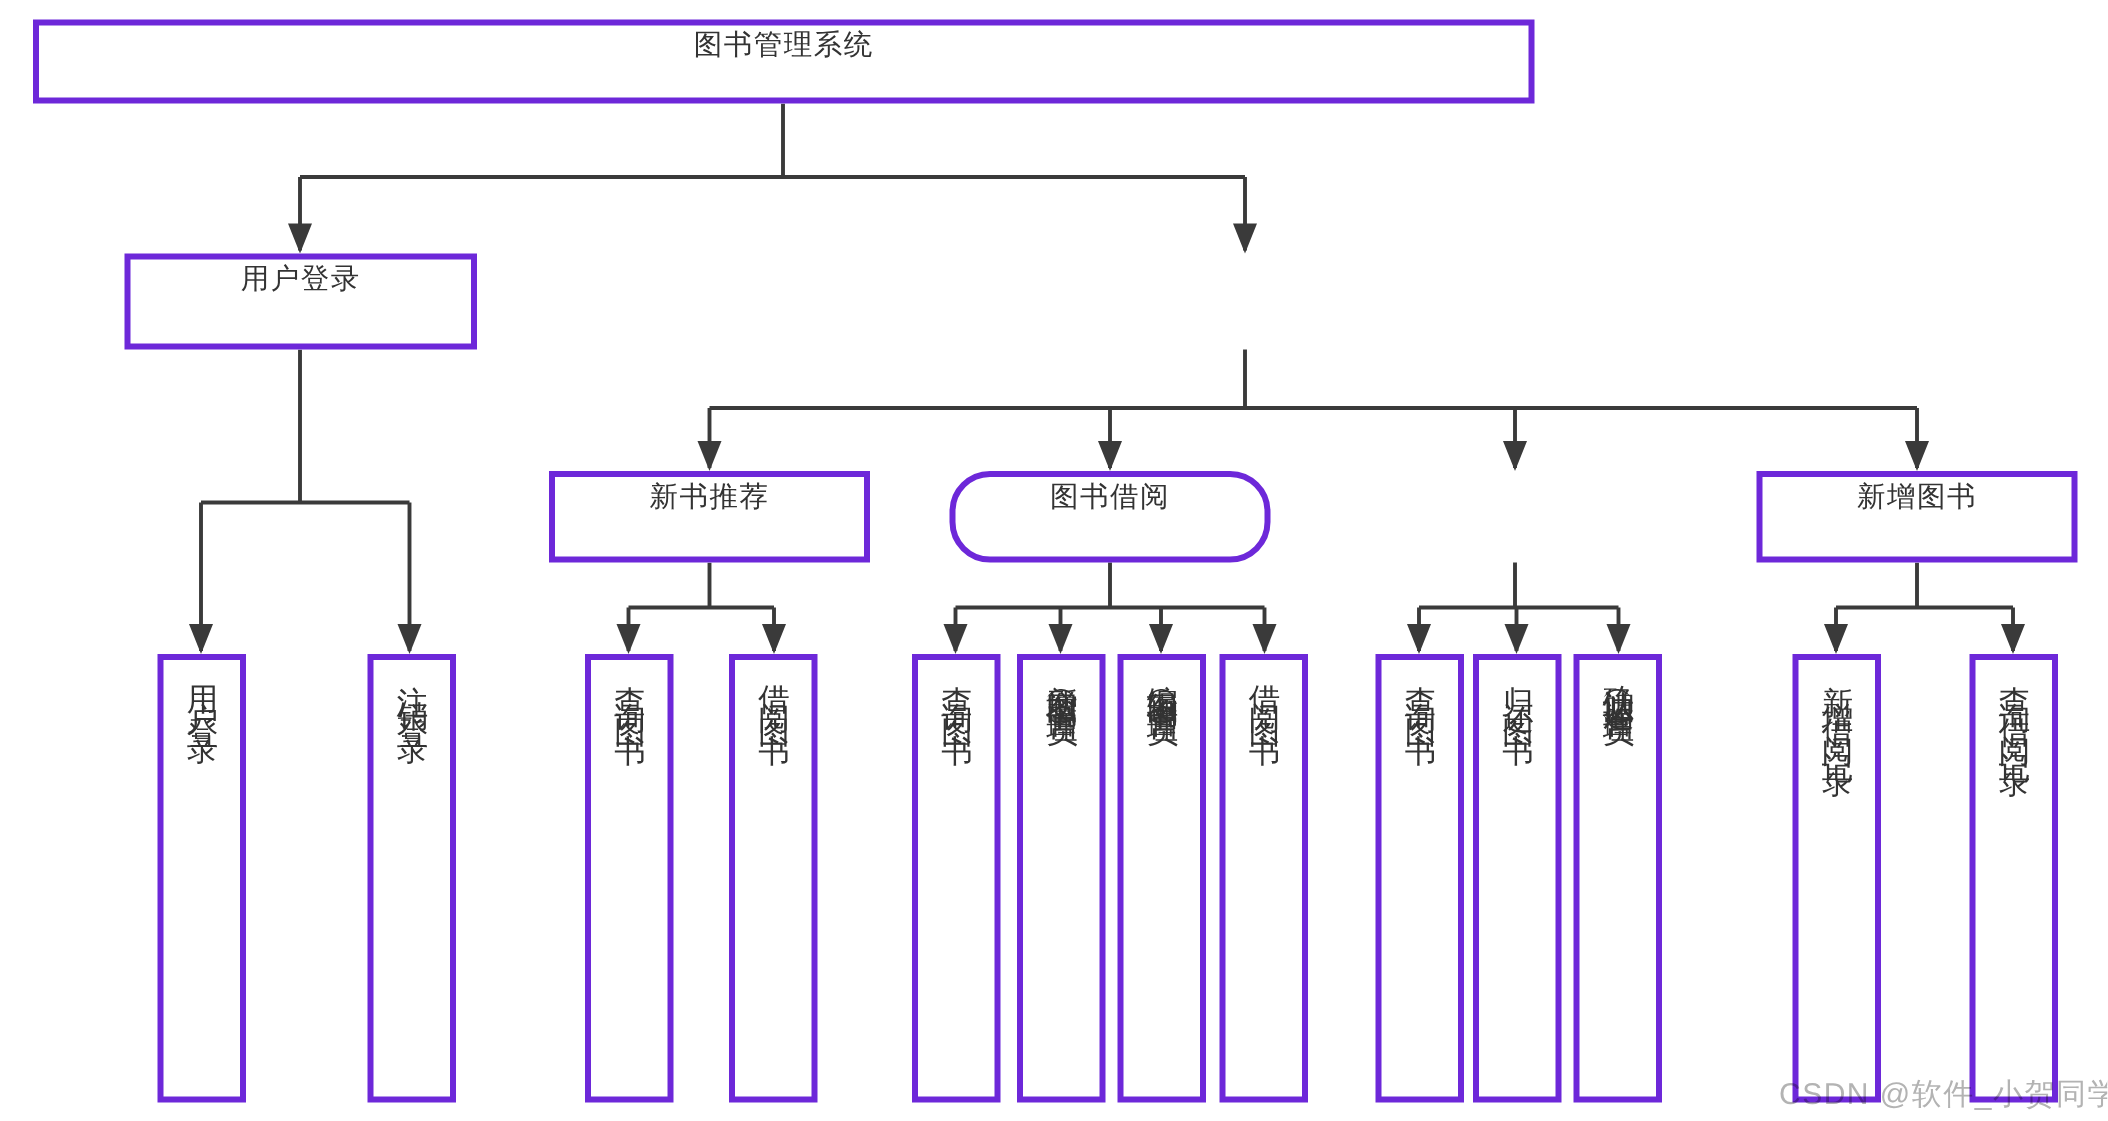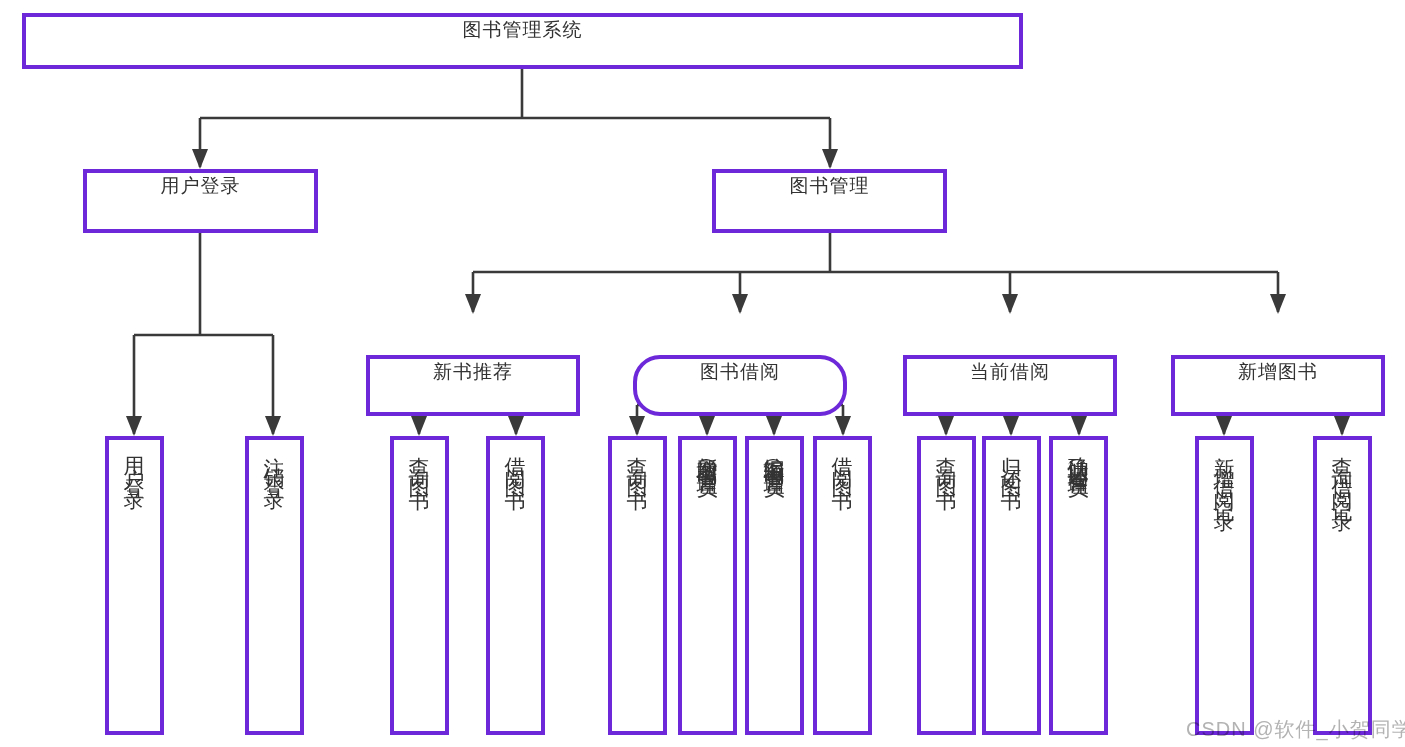--- a/index.html
+++ b/index.html
@@ -27,21 +27,21 @@
     position: absolute;
     box-sizing: border-box;
     background: #ffffff;
     border: 4px solid #6d28d9;
     display: flex;
     align-items: flex-start;
     justify-content: center;
   }
   .root-box { left: 22px; top: 13px; width: 1001px; height: 56px; }
   .l2 { top: 169px; width: 235px; height: 64px; }
-  .l3 { top: 314px; width: 214px; height: 61px; margin-top: 41px; }
+  .l3 { top: 314px; width: 214px; height: 61px; }
   .leaf { top: 436px; width: 59px; height: 299px; }
   .hlabel {
     font-size: 19px;
     color: #333333;
     letter-spacing: 1px;
     white-space: nowrap;
   }
   .vlabel {
     writing-mode: vertical-rl;
     text-orientation: mixed;
@@ -123,32 +123,26 @@
       <polygon points="1334,416 1350,416 1342,436" fill="#3a3a3a"></polygon>
     </svg>
 
   <div class="box root-box">
     <span class="hlabel">图书管理系统</span>
   </div>
 
   <div class="box l2" style="left:83px;">
     <span class="hlabel">用户登录</span>
   </div>
-  <div class="box l2" style="left:712px;">
-    <span class="hlabel">图书管理</span>
-  </div>
 
   <div class="box l3" style="left:366px;">
     <span class="hlabel">新书推荐</span>
   </div>
   <div class="box l3" style="left:633px;border-radius:27px;">
     <span class="hlabel">图书借阅</span>
-  </div>
-  <div class="box l3" style="left:903px;">
-    <span class="hlabel">当前借阅</span>
   </div>
   <div class="box l3" style="left:1171px;">
     <span class="hlabel">新增图书</span>
   </div>
 
   <div class="box leaf" style="left:105px;">
     <span class="vlabel vshort">用户登录</span>
   </div>
   <div class="box leaf" style="left:245px;">
     <span class="vlabel vshort">注销登录</span>

